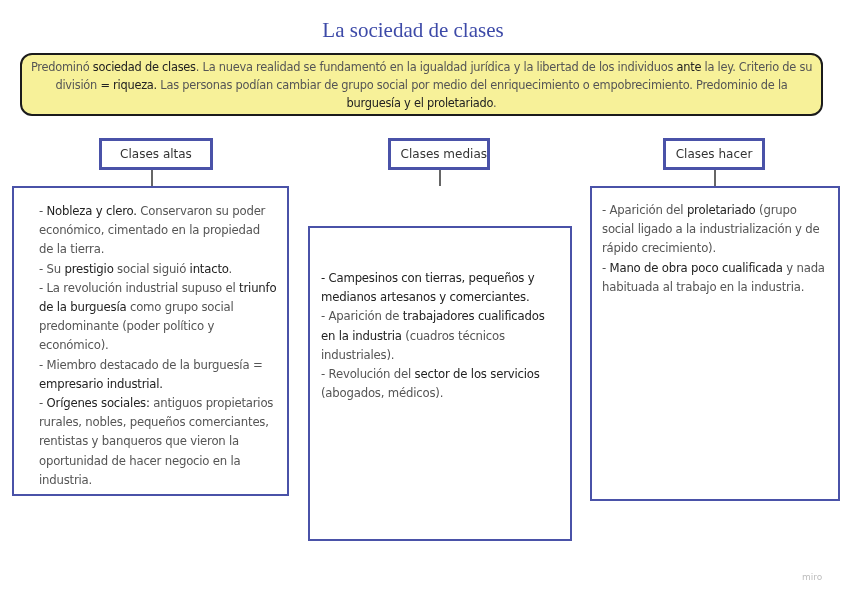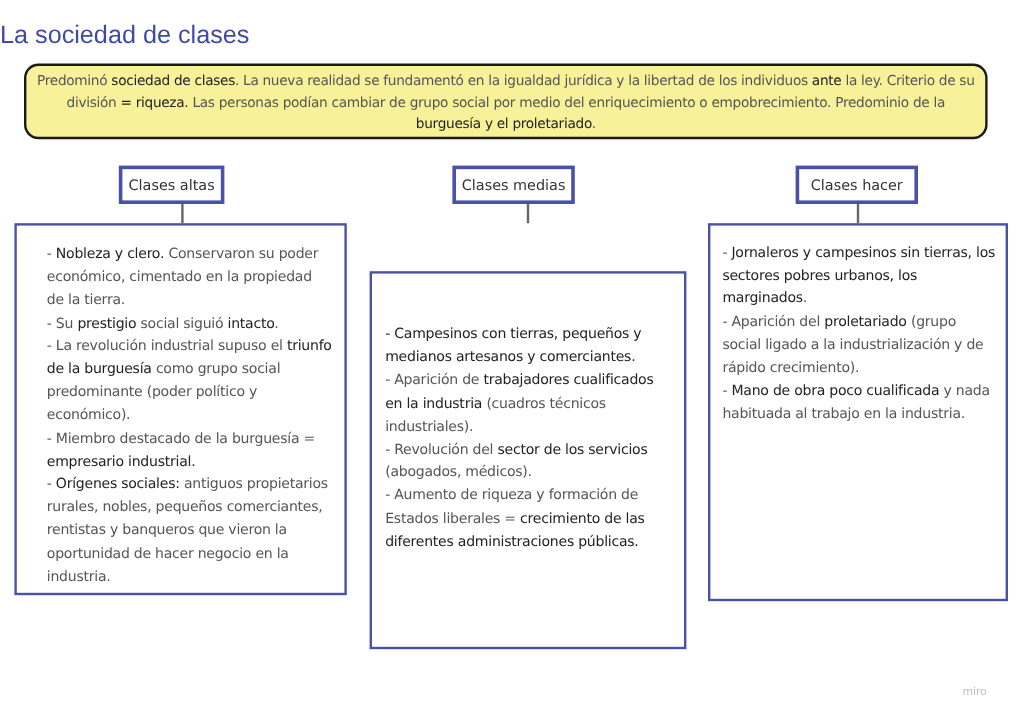--- a/index.html
+++ b/index.html
@@ -1,22 +1,22 @@
 <!DOCTYPE html>
 <html><head>
 <meta charset="utf-8">
 <style>
   html, body { margin:0; padding:0; }
   body {
     width:848px; height:601px; background:#ffffff; position:relative; overflow:hidden;
     font-family:"DejaVu Sans","Liberation Sans",sans-serif; color:#333;
   }
   .title {
-    position:absolute; left:0; top:18px; width:826px; 
-    font-size:21px; color:#3d4aa8; font-family:Liberation Sans, sans-serif;
+    position:absolute; left:0; top:18px; width:826px; text-align:center;
+    font-size:21px; color:#3d4aa8; font-family:Liberation Serif, serif;
   }
   .intro {
     position:absolute; left:20px; top:53px; width:803px; height:63px;
     background:#f7f199; border:2.5px solid #1b1b1b; border-radius:12px;
     box-sizing:border-box; padding:3px 6px 0 6px; text-align:center;
     font-size:11.4px; line-height:18px; color:#555; letter-spacing:-0.25px;
   }
   b { color:#222; font-weight:normal; }
   .hdr {
     position:absolute; top:138px; height:32px; box-sizing:border-box;
@@ -31,40 +31,38 @@
   }
   .card p { margin:0; }
   .miro { position:absolute; left:802px; top:572px; font-size:9px; color:#bdbdbd; }
 </style>
 </head>
 <body>
 
 <div class="title">La sociedad de clases</div>
 <div class="intro"><span>Predominó </span><b>sociedad de clases</b><span>. La nueva realidad se fundamentó en la igualdad jurídica y la libertad de los individuos </span><b>ante</b><span> la ley. Criterio de su división </span><b>= riqueza.</b><span> Las personas podían cambiar de grupo social por medio del enriquecimiento o empobrecimiento. Predominio de la </span><b>burguesía y el proletariado</b><span>.</span></div>
 
-<div class="hdr" style="left:99px;width:88px;"><span>Clases altas</span></div>
+<div class="hdr" style="left:99px;width:114px;"><span>Clases altas</span></div>
 <div class="conn" style="left:151px;"></div>
 <div class="card" style="left:12px;width:277px;height:310px;padding:14px 10px 0 25px;">
     <p><span>- </span><b>Nobleza y clero.</b><span> Conservaron su poder económico, cimentado en la propiedad de la tierra.</span></p>
     <p><span>- Su </span><b>prestigio</b><span> social siguió </span><b>intacto</b><span>.</span></p>
     <p><span>- La revolución industrial supuso el </span><b>triunfo de la burguesía</b><span> como grupo social predominante (poder político y económico).</span></p>
     <p><span>- Miembro destacado de la burguesía = </span><b>empresario industrial.</b></p>
     <p><span>- </span><b>Orígenes sociales:</b><span> antiguos propietarios rurales, nobles, pequeños comerciantes, rentistas y banqueros que vieron la oportunidad de hacer negocio en la industria.</span></p>
   </div>
 
-<div class="hdr" style="left:377px;width:102px;"><span>Clases medias</span></div>
+<div class="hdr" style="left:388px;width:102px;text-align:right;"><span>Clases medias</span></div>
 <div class="conn" style="left:439px;"></div>
 <div class="card" style="left:308px;width:264px;height:315px;padding:41px 8px 0 11px;margin-top:40px;">
     <p><b>- Campesinos con tierras, pequeños y medianos artesanos y comerciantes.</b></p>
     <p><span>- Aparición de </span><b>trabajadores cualificados en la industria</b><span> (cuadros técnicos industriales).</span></p>
     <p><span>- Revolución del </span><b>sector de los servicios</b><span> (abogados, médicos).</span></p>
-    <p><span>- Aumento de riqueza y formación de Estados liberales = </span><b>crecimiento de las diferentes administraciones públicas.</b></p>
   </div>
 
 <div class="hdr" style="left:663px;width:102px;"><span>Clases hacer</span></div>
 <div class="conn" style="left:714px;"></div>
 <div class="card" style="left:590px;width:250px;height:315px;padding:13px 8px 0 10px;">
-    <p><span>- </span><b>Jornaleros y campesinos sin tierras, los sectores pobres urbanos, los marginados</b><span>.</span></p>
     <p><span>- Aparición del </span><b>proletariado</b><span> (grupo social ligado a la industrialización y de rápido crecimiento).</span></p>
     <p><span>- </span><b>Mano de obra poco cualificada</b><span> y nada habituada al trabajo en la industria.</span></p>
   </div>
 
 <div class="miro">miro</div>
 
 </body></html>

